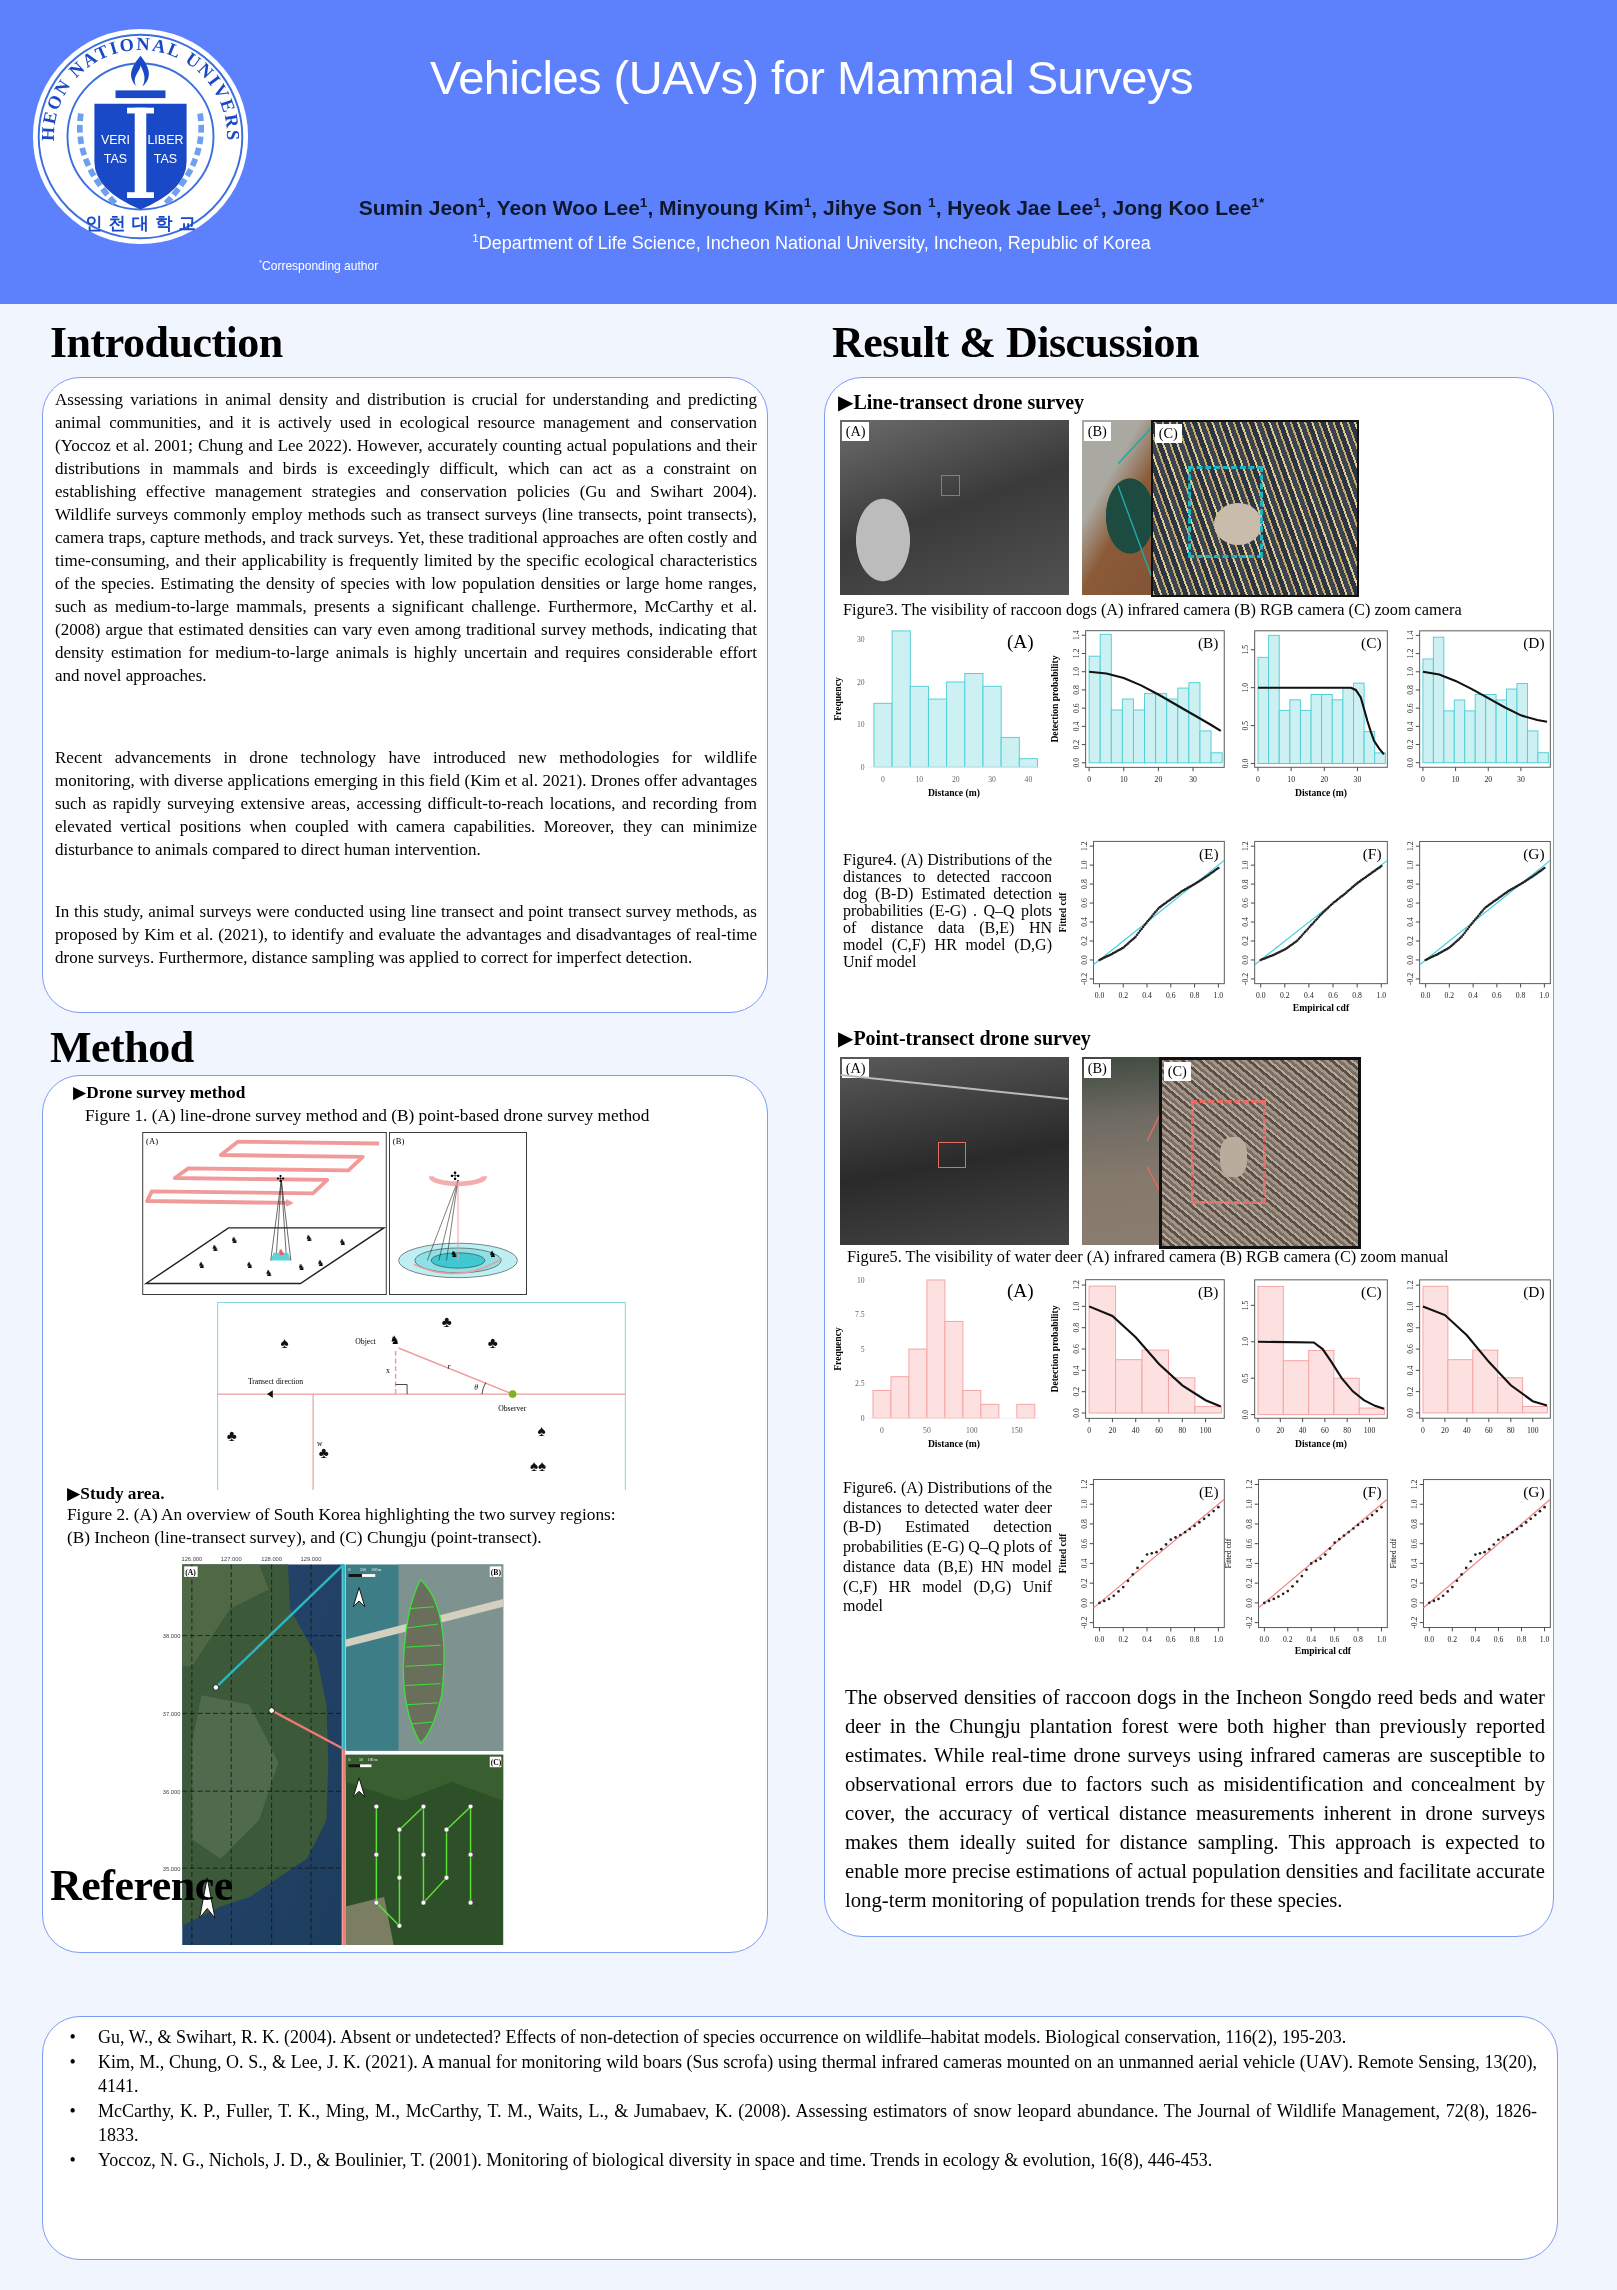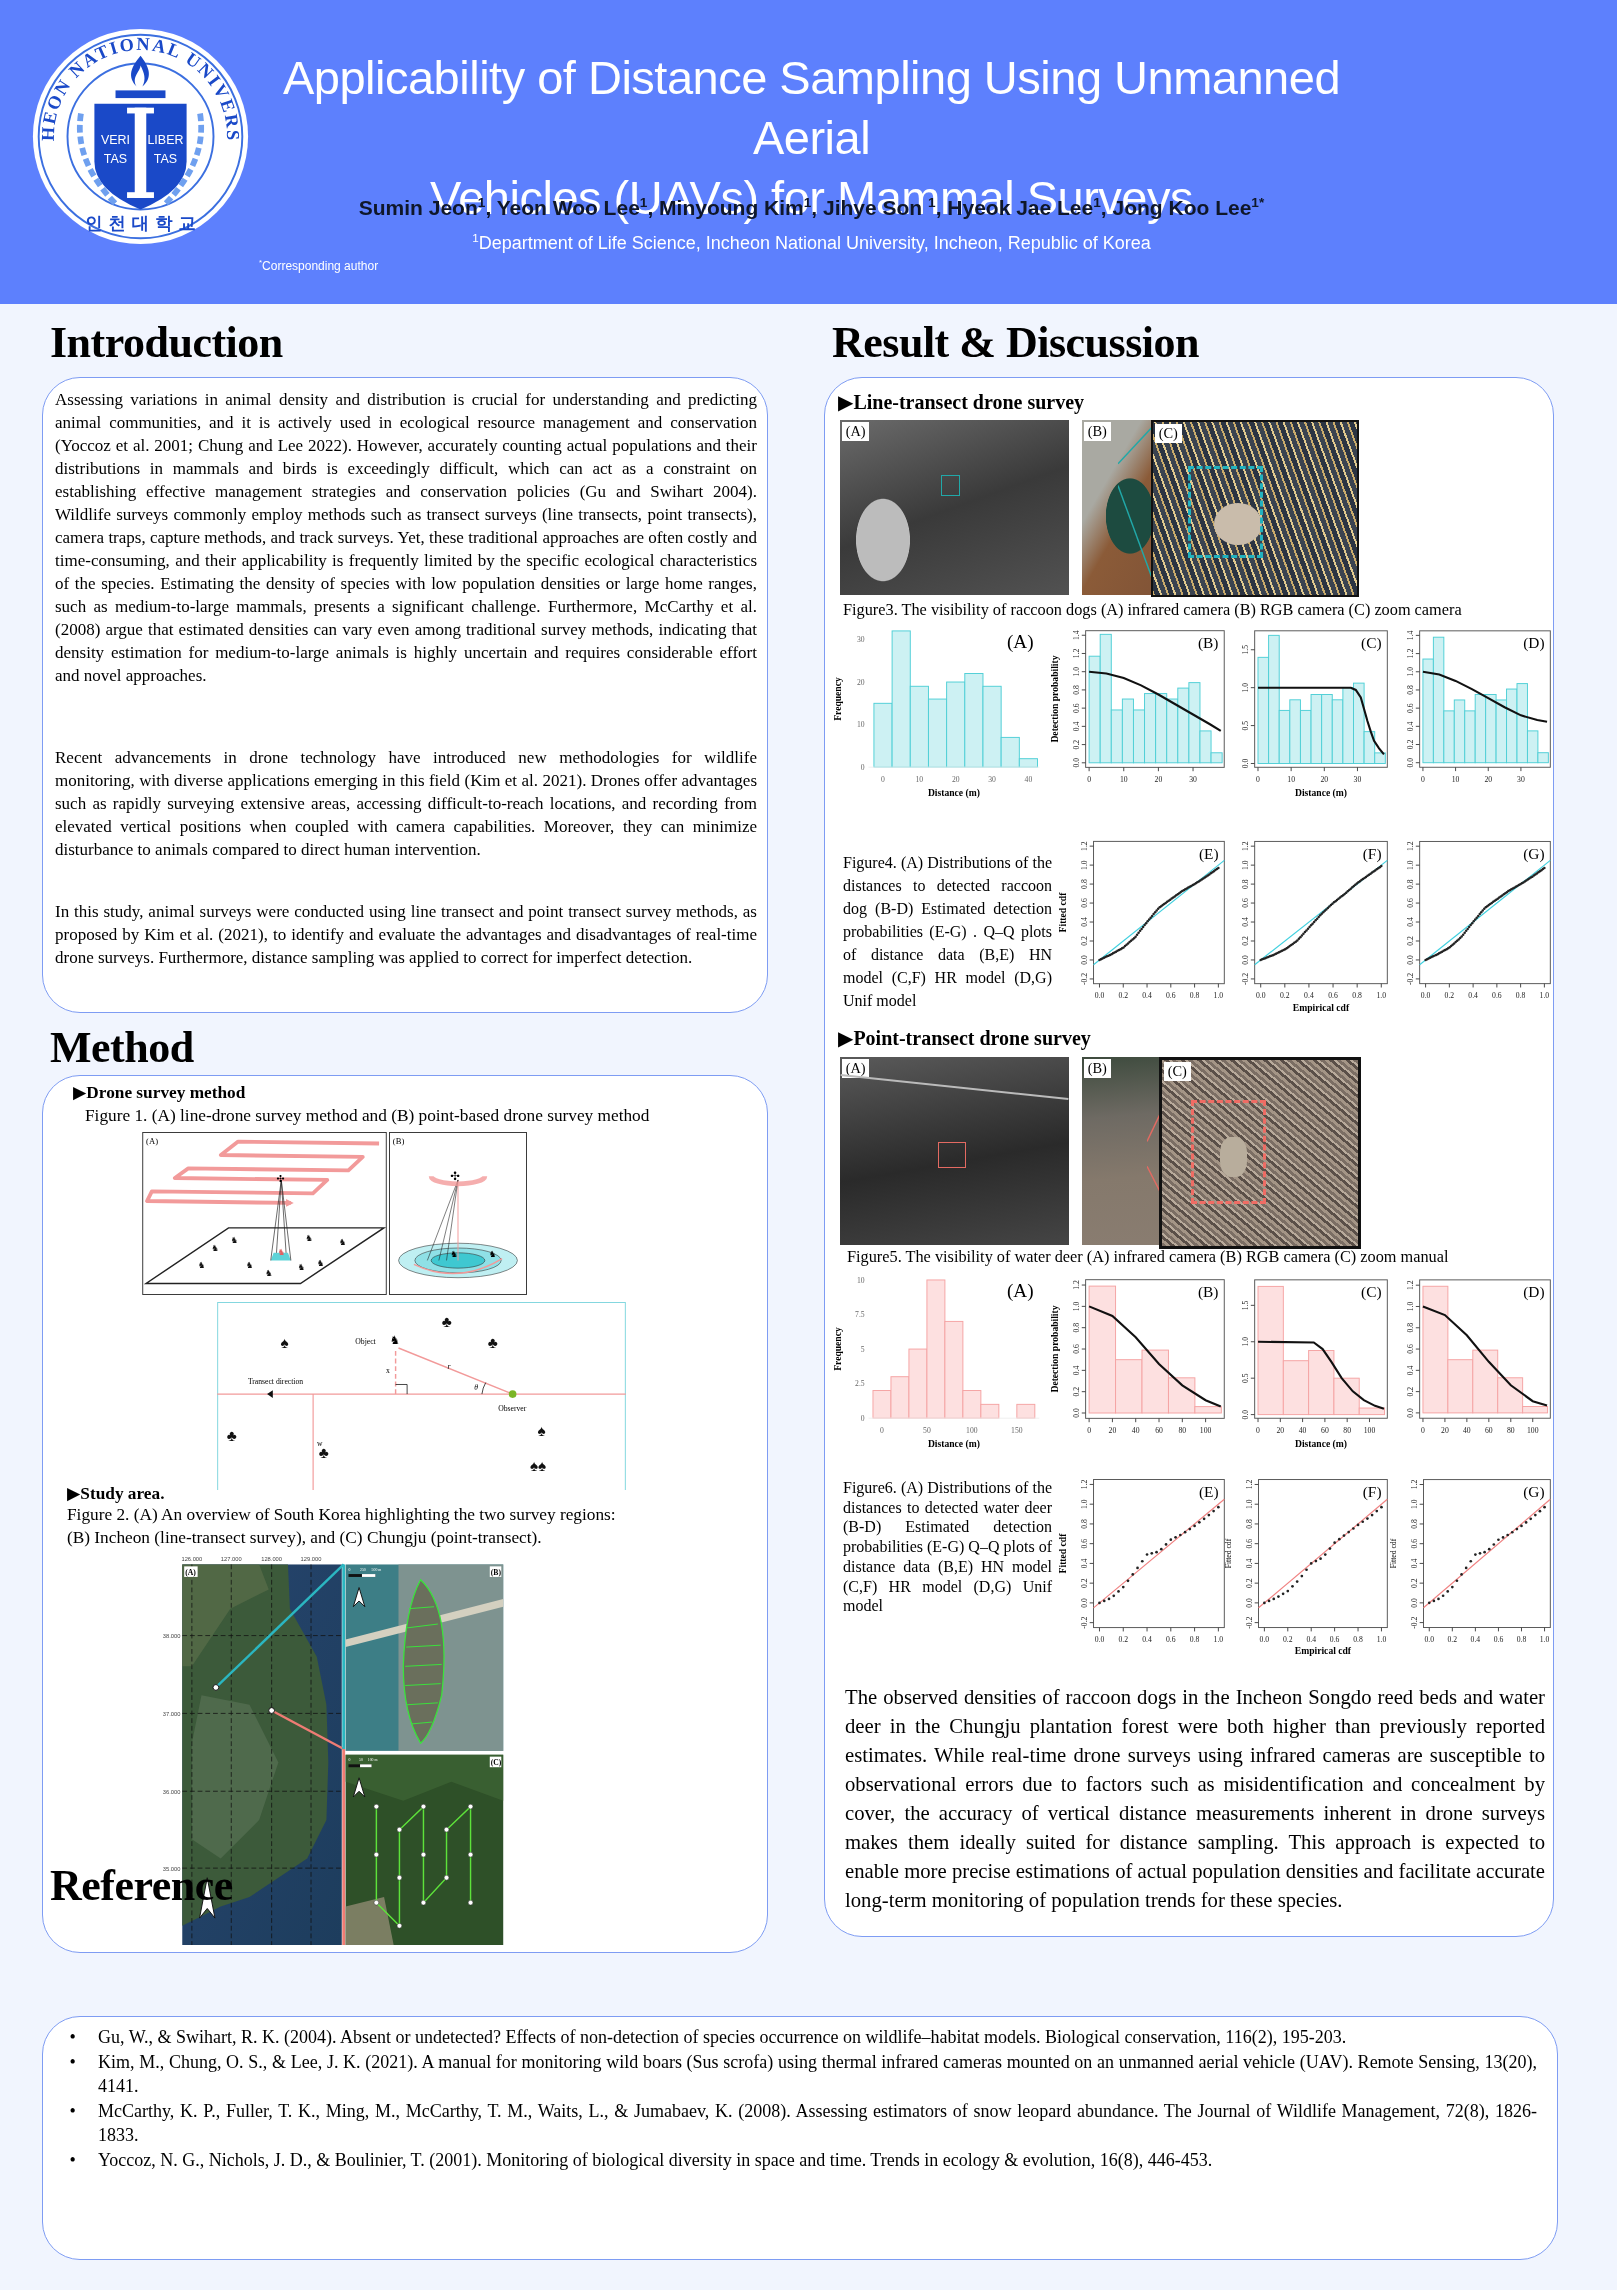--- a/index.html
+++ b/index.html
@@ -49,21 +49,20 @@
     <rect x="100" y="84" width="28" height="6" fill="#fff"></rect>
     <rect x="100" y="172" width="28" height="6" fill="#fff"></rect>
     <text x="88" y="122" text-anchor="middle" font-family="Liberation Sans,sans-serif" font-size="13" fill="#fff">VERI</text>
     <text x="88" y="142" text-anchor="middle" font-family="Liberation Sans,sans-serif" font-size="13" fill="#fff">TAS</text>
     <text x="140" y="122" text-anchor="middle" font-family="Liberation Sans,sans-serif" font-size="13" fill="#fff">LIBER</text>
     <text x="140" y="142" text-anchor="middle" font-family="Liberation Sans,sans-serif" font-size="13" fill="#fff">TAS</text>
     <path d="M52 90 Q44 140 90 186" fill="none" stroke="#6fa0ef" stroke-width="6" stroke-dasharray="8 4"></path>
     <path d="M176 90 Q184 140 138 186" fill="none" stroke="#6fa0ef" stroke-width="6" stroke-dasharray="8 4"></path>
   </svg>
   <div class="title">
-    <div>Applicability of Distance Sampling Using Unmanned Aerial</div>
     <div>Vehicles (UAVs) for Mammal Surveys</div>
   </div>
   <div class="authors" id="authors"><span>Sumin Jeon</span><sup>1</sup>, <span>Yeon Woo Lee</span><sup>1</sup>, <span>Minyoung Kim</span><sup>1</sup>, <span>Jihye Son </span><sup>1</sup>, <span>Hyeok Jae Lee</span><sup>1</sup>, <span>Jong Koo Lee</span><sup>1*</sup></div>
   <div class="affil"><sup>1</sup><span>Department of Life Science, Incheon National University, Incheon, Republic of Korea</span></div>
   <div class="corr"><sup>*</sup><span>Corresponding author</span></div>
 </div>
 
 <div class="sec-title" style="left:50px;top:317px;">Introduction</div>
 <div class="box" style="left:42px;top:377px;width:726px;height:636px;"></div>
 <div class="para" style="left:55px;top:388px;width:702px;"> Assessing variations in animal density and distribution is crucial for understanding and predicting animal communities, and it is actively used in ecological resource management and conservation (Yoccoz et al. 2001; Chung and Lee 2022). However, accurately counting actual populations and their distributions in mammals and birds is exceedingly difficult, which can act as a constraint on establishing effective management strategies and conservation policies (Gu and Swihart 2004). Wildlife surveys commonly employ methods such as transect surveys (line transects, point transects), camera traps, capture methods, and track surveys. Yet, these traditional approaches are often costly and time-consuming, and their applicability is frequently limited by the specific ecological characteristics of the species. Estimating the density of species with low population densities or large home ranges, such as medium-to-large mammals, presents a significant challenge. Furthermore, McCarthy et al. (2008) argue that estimated densities can vary even among traditional survey methods, indicating that density estimation for medium-to-large animals is highly uncertain and requires considerable effort and novel approaches.</div>
@@ -405,21 +404,21 @@
     <line x1="30" y1="69.53333333333332" x2="34" y2="69.53333333333332" stroke="#444"></line>
     <text x="27" y="69.53333333333332" text-anchor="middle" font-size="8" fill="#222" transform="rotate(-90 27 69.53333333333332)">0.8</text>
     <line x1="30" y1="50.599999999999994" x2="34" y2="50.599999999999994" stroke="#444"></line>
     <text x="27" y="50.599999999999994" text-anchor="middle" font-size="8" fill="#222" transform="rotate(-90 27 50.599999999999994)">1.0</text>
     <line x1="30" y1="31.666666666666657" x2="34" y2="31.666666666666657" stroke="#444"></line>
     <text x="27" y="31.666666666666657" text-anchor="middle" font-size="8" fill="#222" transform="rotate(-90 27 31.666666666666657)">1.2</text>
     <line x1="30" y1="12.73333333333332" x2="34" y2="12.73333333333332" stroke="#444"></line>
     <text x="27" y="12.73333333333332" text-anchor="middle" font-size="8" fill="#222" transform="rotate(-90 27 12.73333333333332)">1.4</text>
     <text x="164" y="26" text-anchor="end" font-size="16">(D)</text>
   </svg>
-<div class="cap" style="left:843px;top:851px;width:209px;font-size:16px;line-height:23px;text-align:justify;">Figure4. (A) Distributions of the distances to detected raccoon dog (B-D) Estimated detection probabilities (E-G) . Q–Q plots of distance data (B,E) HN model (C,F) HR model (D,G) Unif model</div>
+<div class="cap" style="left:843px;top:851px;width:209px;font-size:16px;line-height:17px;text-align:justify;">Figure4. (A) Distributions of the distances to detected raccoon dog (B-D) Estimated detection probabilities (E-G) . Q–Q plots of distance data (B,E) HN model (C,F) HR model (D,G) Unif model</div>
 <svg class="chart-svg" id="fig4E" style="left:1057px;top:826px;width:175px;height:200px;" viewBox="0 0 182 208" width="175" height="200">
     <rect x="38" y="16" width="136" height="148" fill="#fff" stroke="#555" stroke-width="1"></rect>
     <line x1="38" y1="144.26666666666665" x2="174" y2="35.73333333333332" stroke="#3fd0df" stroke-width="1.2"></line>
     <circle cx="44.18181818181818" cy="139.33333333333334" r="1.3" fill="#222"></circle>
     <circle cx="45.74683544303797" cy="138.58396624472573" r="1.3" fill="#222"></circle>
     <circle cx="47.31185270425777" cy="137.83459915611814" r="1.3" fill="#222"></circle>
     <circle cx="48.87686996547756" cy="137.08523206751056" r="1.3" fill="#222"></circle>
     <circle cx="50.441887226697354" cy="136.33586497890295" r="1.3" fill="#222"></circle>
     <circle cx="52.00690448791715" cy="135.58649789029536" r="1.3" fill="#222"></circle>
     <circle cx="53.57192174913694" cy="134.83713080168775" r="1.3" fill="#222"></circle>

